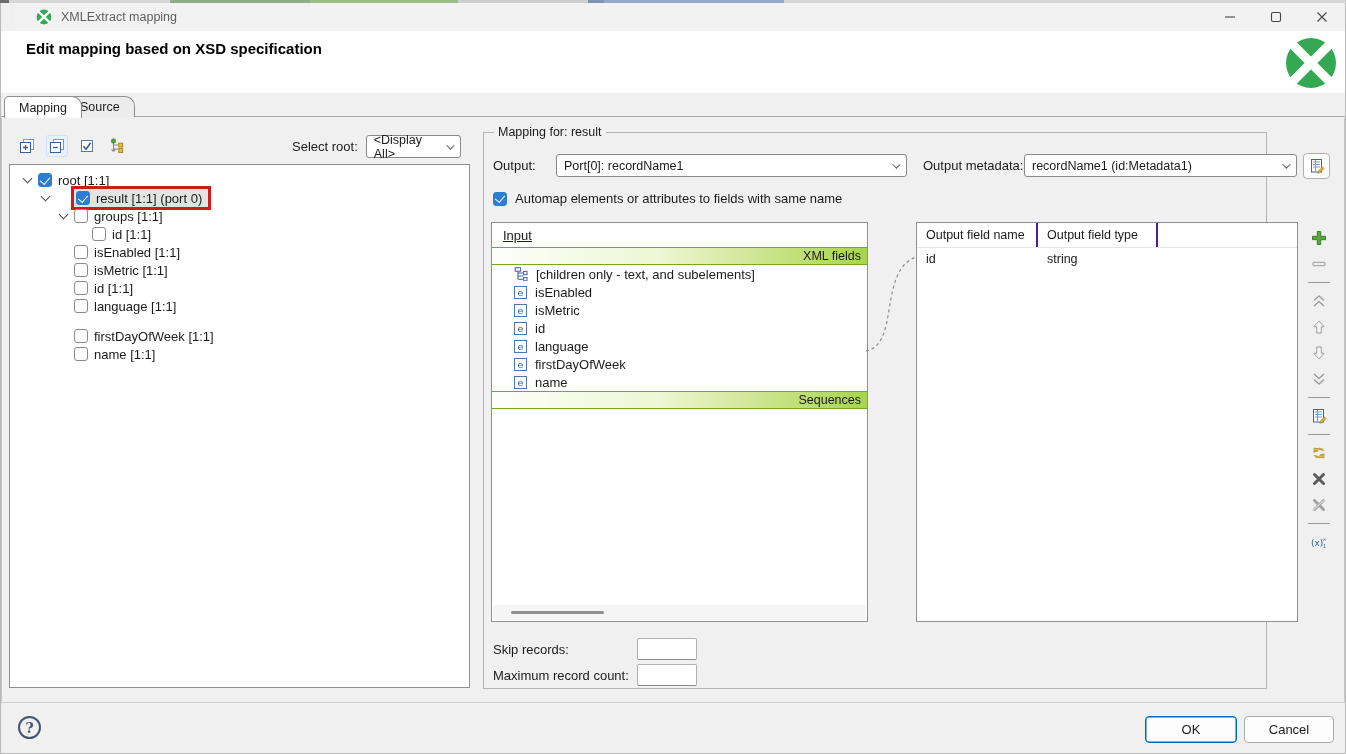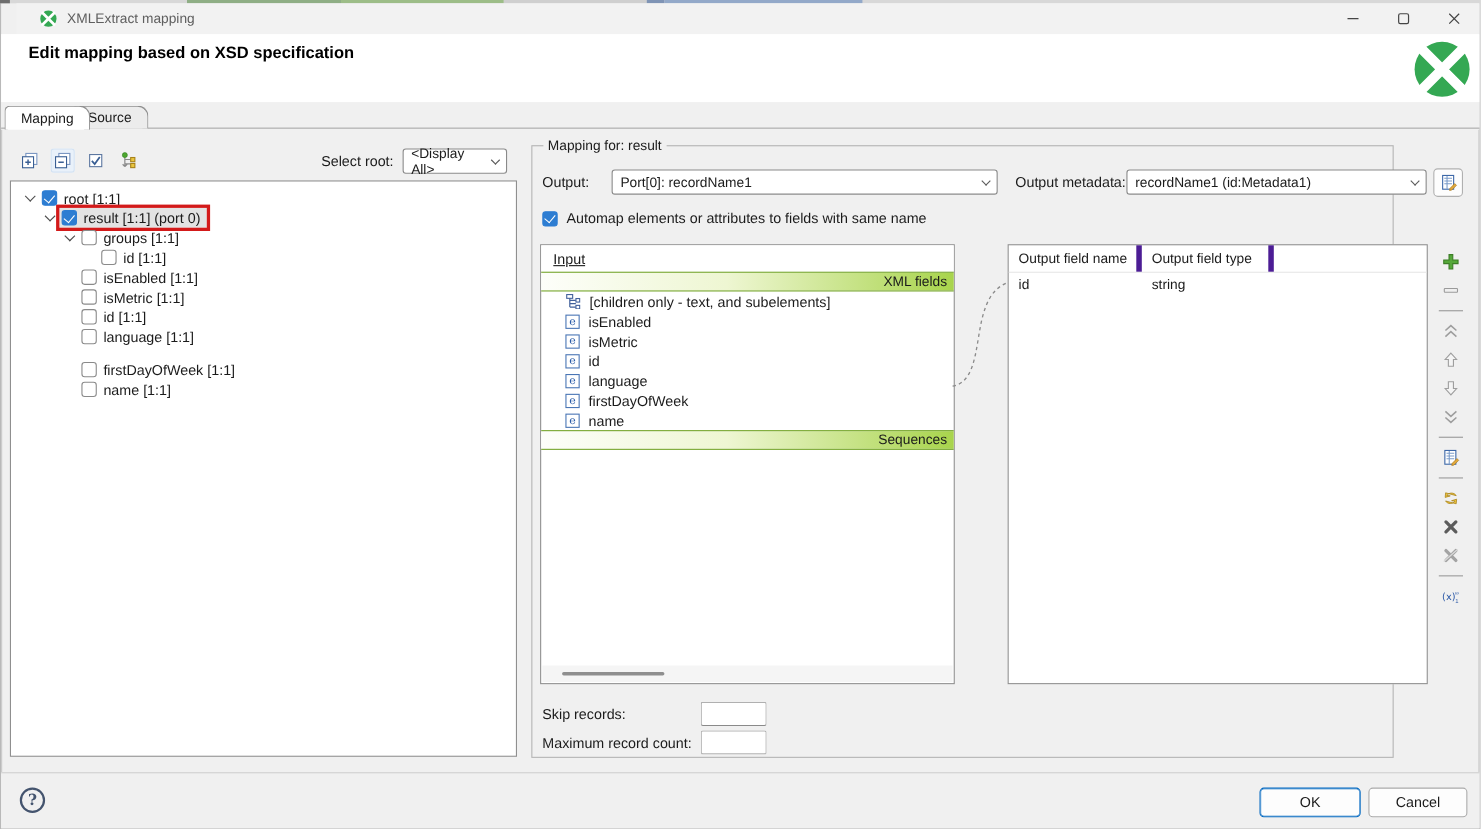--- a/index.html
+++ b/index.html
@@ -73,21 +73,21 @@
   .irow{height:18px;display:flex;align-items:center;padding-left:22px;gap:8px;font-size:13px;white-space:nowrap;}
   .eicon{width:13px;height:13px;flex:none;border:1px solid #4a76b5;background:#fff;color:#2b5ca8;font-size:10px;line-height:11px;text-align:center;font-family:"DejaVu Serif",serif;}
   .sicon{width:14px;height:14px;flex:none;}
   .hscroll{position:absolute;left:1px;right:1px;bottom:1px;height:15px;background:#f5f5f5;}
   .hthumb{position:absolute;left:18px;top:6px;width:93px;height:3px;background:#8f8f8f;border-radius:2px;}
   
   .connector{position:absolute;top:96px;left:378px;width:58px;height:142px;pointer-events:none;}
   
   .outtable{position:absolute;top:89px;left:432px;width:382px;height:400px;background:#fff;border:1px solid #8f8f8f;}
   .othead{display:flex;height:25px;border-bottom:1px solid #e6e6e6;}
-  .othc{display:flex;align-items:center;padding-left:9px;border-right:5px solid #4c1d95;font-size:12.5px;}
+  .othc{display:flex;align-items:center;padding-left:9px;border-right:2px solid #4c1d95;font-size:12.5px;}
   .othc.c1{width:121px;}.othc.c2{width:120px;}.othc.c3{flex:1;border-right:none;}
   .otrow{display:flex;height:22px;}
   .otc{display:flex;align-items:center;padding-left:9px;font-size:12.5px;}
   .otc.c1{width:121px;}.otc.c2{width:120px;}.otc.c3{flex:1;}
   
   .sidebar{position:absolute;top:92px;left:822px;width:26px;display:flex;flex-direction:column;align-items:center;}
   .sico{width:20px;height:20px;margin:3px 0;display:flex;align-items:center;justify-content:center;}
   .sico svg{width:16px;height:16px;display:block;}
   .ssep{width:22px;height:1px;background:#9a9a9a;margin:5px 0;}
   
@@ -200,21 +200,21 @@
     <div class="treebox" id="treebox">
         <div class="trow" style="padding-left: 8px;">
           <span class="chevcell">
             <span class="tchev"></span>
           </span>
           <span class="selwrap">
             <span class="cb ck"></span>
             <span class="tlabel">root [1:1]</span>
           </span>
         </div>
-        <div class="trow" style="padding-left: 26px;">
+        <div class="trow" style="padding-left: 26px; gap: 20px;">
           <span class="chevcell">
             <span class="tchev"></span>
           </span>
           <span class="selwrap selected redbox">
             <span class="cb ck"></span>
             <span class="tlabel">result [1:1] (port 0)</span>
           </span>
         </div>
         <div class="trow" style="padding-left: 44px;">
           <span class="chevcell">

